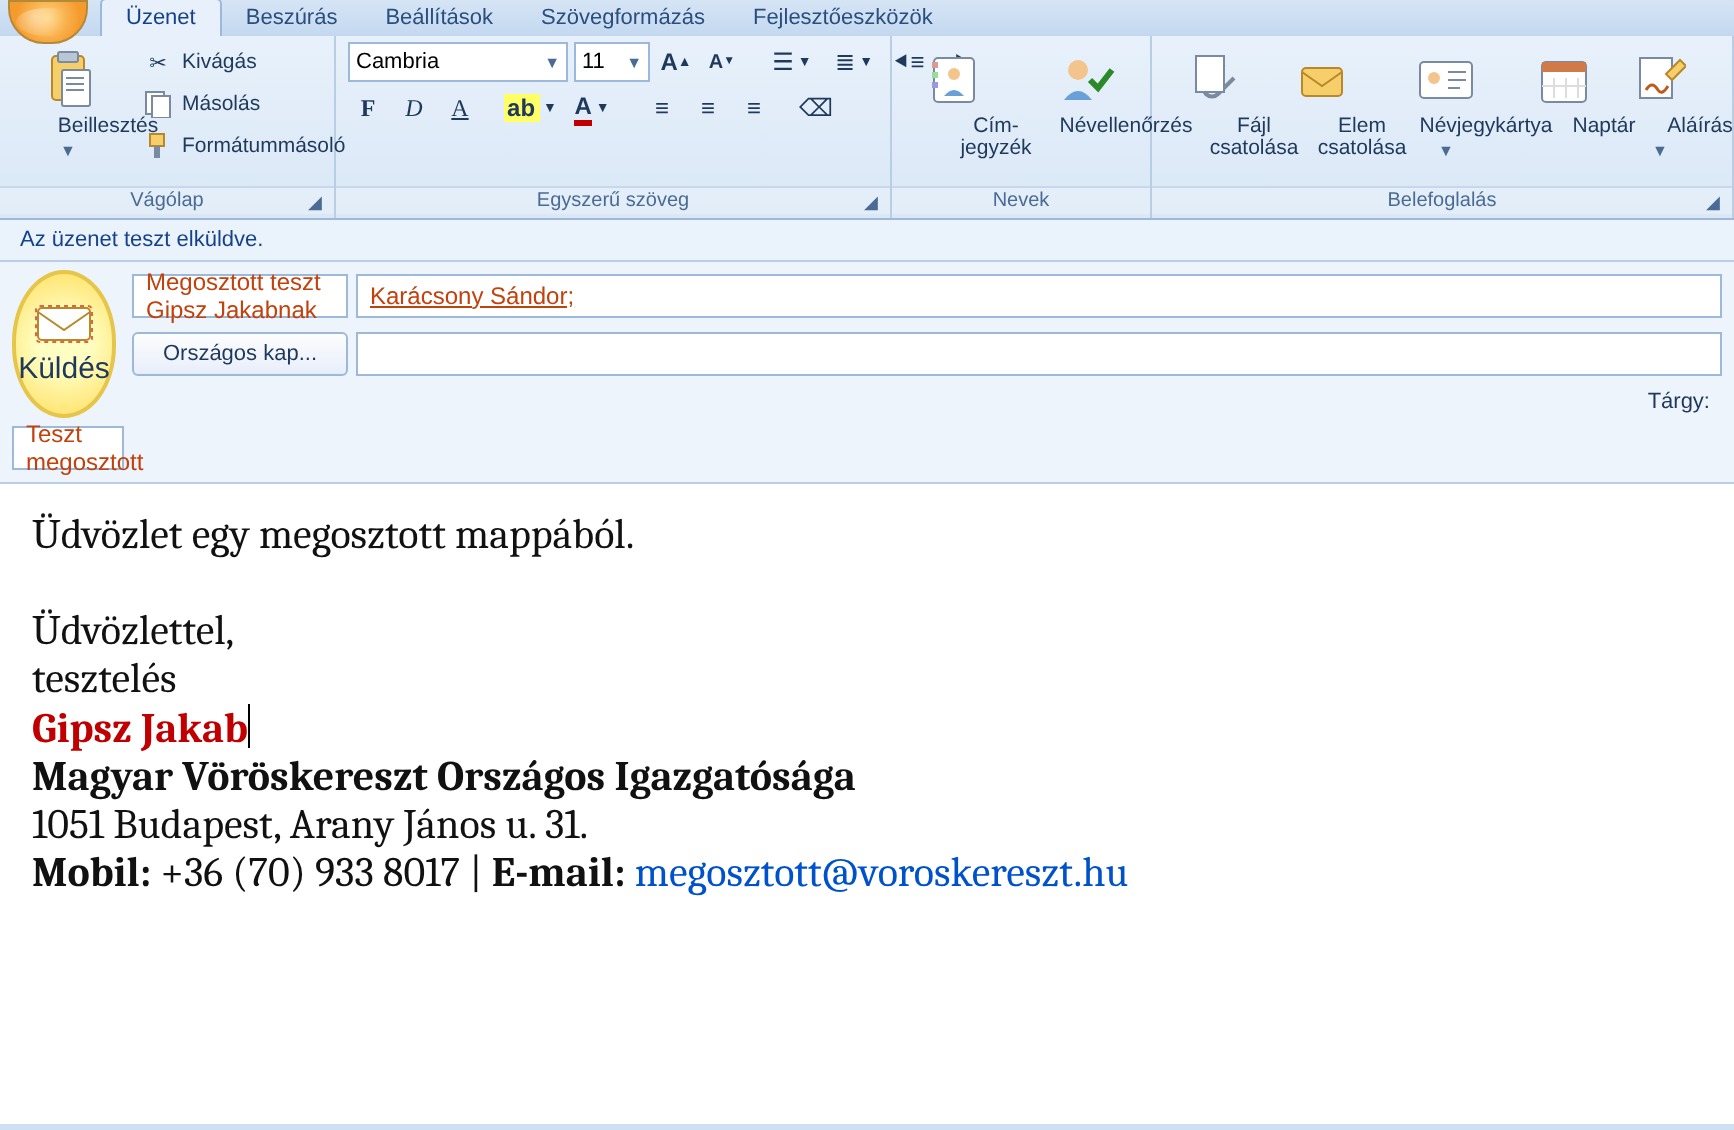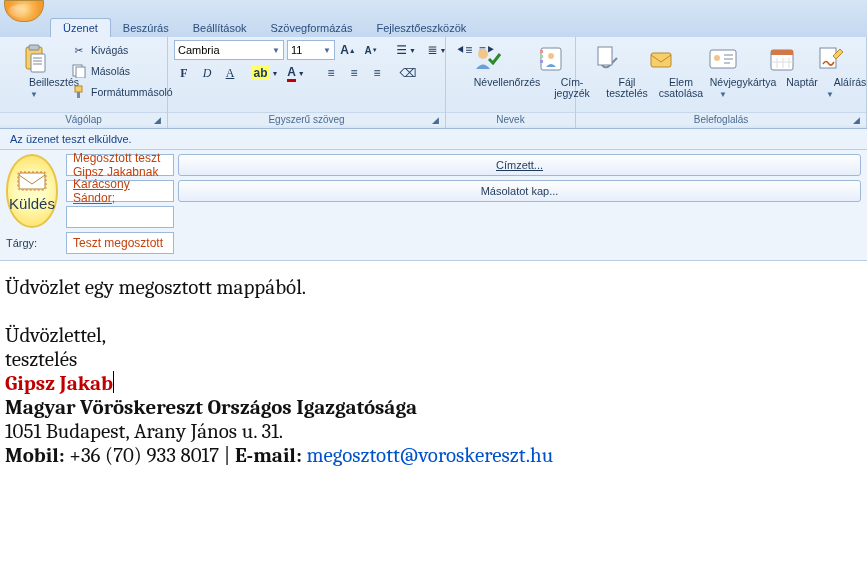--- a/index.html
+++ b/index.html
@@ -8,21 +8,21 @@
     font-family: "Segoe UI", Tahoma, sans-serif;
     font-size: 11px;
     background: #cfe0f2;
     width: 867px;
     height: 565px;
     overflow: hidden;
   }
 
   
   .titlebar {
-    height: 37px;
+    height: 18px;
     background: linear-gradient(#d6e5f5, #c3d8f0);
     display: flex;
     align-items: stretch;
   }
   .office-btn {
     width: 40px; height: 22px;
     background: radial-gradient(circle at 50% 40%, #ffd27a, #f59b2e 70%);
     border-radius: 0 0 18px 18px;
     margin-left: 4px;
     border: 1px solid #b28a3a;
@@ -104,21 +104,21 @@
   }
   .small-btn .ico { width: 16px; height: 16px; display:flex;align-items:center;justify-content:center; }
 
   
   .font-row { display:flex; gap:3px; align-items:center;justify-content:flex-end; }
   .font-combo, .size-combo {
     background: #fff; border: 1px solid #9db9d9; height: 20px;
     display:flex; align-items:center; padding: 0 3px; font-size: 11px;
   }
   .font-combo { width: 110px; }
-  .size-combo { width: 48px; }
+  .size-combo { width: 38px; }
   .combo-arrow { margin-left:auto; color:#4a6b94; font-size:8px; }
   .mini-btn {
     width: 20px; height: 20px;
     border: 1px solid transparent; border-radius: 2px;
     display:flex;align-items:center;justify-content:center;
     font-size: 12px; color:#1e395b;
   }
   .mini-btn.with-dd { width: 28px; }
   .mini-sep { width:1px; background:#b9cde4; margin:1px 2px; }
 
@@ -165,27 +165,27 @@
     height: 22px;
     background:#fff;
     border:1px solid #9db9d9;
     padding: 2px 6px;
     font-size: 12px;
     color:#c2410c;
     display:flex;align-items:center;
   }
   .hdr-label {
     font-size: 11px; color:#1e395b;
-    text-align: left; padding-right: 6px;
+    text-align: right; padding-right: 6px;
   }
 
   
   .mail-body {
     background:#fff;
-    padding: 14px 5px;
+    padding: 14px 16px;
     font-family: Cambria, Georgia, serif;
     font-size: 21px;
     color:#111;
     height: 320px;
     overflow:auto;
   }
   .sig-name { color:#c00000; font-weight:bold; }
   .sig-org { font-weight:bold; }
   .email-link { color:#0052cc; }
   .cursor {
@@ -313,57 +313,57 @@
             <span>⌫</span>
           </div>
       </div>
     </div>
     <div class="group-title">Egyszerű szöveg</div>
     <div class="dlg-launcher">◢</div>
   </div>
 
   <div class="group" style="width:130px">
     <div class="group-body">
-      <div class="big-btn" style="width:70px">
-        <span class="ico">
-          <svg width="30" height="28">
-              <circle cx="11" cy="9" r="5" fill="#f3c58c"></circle>
-              <path d="M4 24 q7 -9 14 0" fill="#6aa0d8"></path>
-              <path d="M17 14 l4 4 l7 -9" stroke="#2a8a2a" stroke-width="3" fill="none"></path>
-            </svg>
-        </span>
-        <span class="lbl">Névellenőrzés</span>
-      </div>
       <div class="big-btn" style="width:52px">
         <span class="ico">
           <svg width="30" height="28">
               <rect x="4" y="3" width="20" height="22" rx="2" fill="#fff" stroke="#7a8aa0"></rect>
               <rect x="3" y="5" width="3" height="3" fill="#d99"></rect>
               <rect x="3" y="10" width="3" height="3" fill="#9d9"></rect>
               <rect x="3" y="15" width="3" height="3" fill="#99d"></rect>
               <circle cx="14" cy="11" r="3" fill="#f3c58c"></circle>
               <path d="M9 22 q5 -6 10 0" fill="#6aa0d8"></path>
             </svg>
         </span>
         <span class="lbl">Cím-jegyzék</span>
       </div>
+      <div class="big-btn" style="width:70px">
+        <span class="ico">
+          <svg width="30" height="28">
+              <circle cx="11" cy="9" r="5" fill="#f3c58c"></circle>
+              <path d="M4 24 q7 -9 14 0" fill="#6aa0d8"></path>
+              <path d="M17 14 l4 4 l7 -9" stroke="#2a8a2a" stroke-width="3" fill="none"></path>
+            </svg>
+        </span>
+        <span class="lbl">Névellenőrzés</span>
+      </div>
     </div>
     <div class="group-title">Nevek</div>
   </div>
 
   <div class="group" style="flex:1">
     <div class="group-body">
       <div class="big-btn" style="width:50px">
         <span class="ico">
           <svg width="26" height="28">
               <path d="M18 6 l-9 9 a4 4 0 0 0 6 6 l8 -8" stroke="#7a8aa0" stroke-width="2" fill="none"></path>
               <rect x="4" y="2" width="14" height="18" fill="#fff" stroke="#7a8aa0"></rect>
             </svg>
         </span>
-        <span class="lbl">Fájl tesztelés</span>
+        <span class="lbl">Fájl csatolása</span>
       </div>
       <div class="big-btn" style="width:50px">
         <span class="ico">
           <svg width="26" height="28">
               <rect x="3" y="8" width="20" height="14" rx="2" fill="#f7cf6a" stroke="#b8892b"></rect>
               <path d="M3 10 l10 7 l10 -7" stroke="#b8892b" fill="none"></path>
             </svg>
         </span>
         <span class="lbl">Elem csatolása</span>
       </div>
@@ -422,29 +422,26 @@
             <rect x="1" y="2" width="28" height="18" rx="2" fill="none" stroke="#d64" stroke-dasharray="2 2"></rect>
           </svg>
       </span>
       <span>Küldés</span>
     </div>
 
     <div class="hdr-input">
         <span>Megosztott teszt Gipsz Jakabnak</span>
       </div>
 
-    <div class="hdr-btn">
-        <span style="text-decoration:underline">Címzett...</span>
-      </div>
     <div class="hdr-input">
         <span style="text-decoration:underline">Karácsony Sándor;</span>
       </div>
 
     <div class="hdr-btn">
-        <span>Másolatot kap...</span>
+        <span>Országos kap...</span>
       </div>
     <div class="hdr-input">
         <span></span>
       </div>
 
     <div></div>
     <div class="hdr-label">Tárgy:</div>
     <div class="hdr-input">
         <span>Teszt megosztott</span>
       </div>

